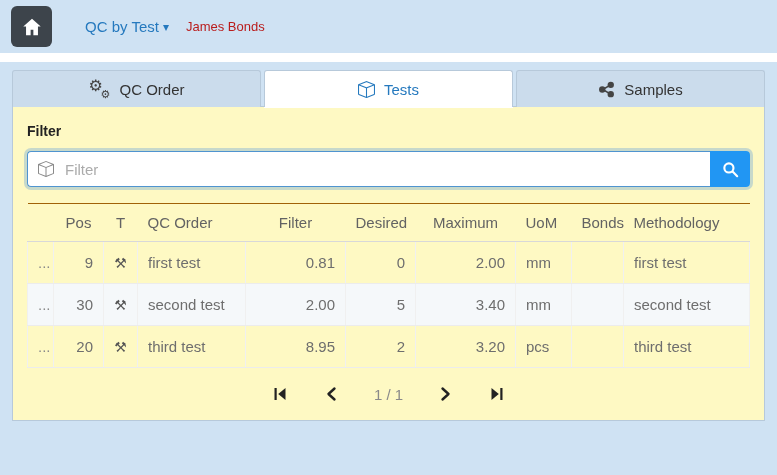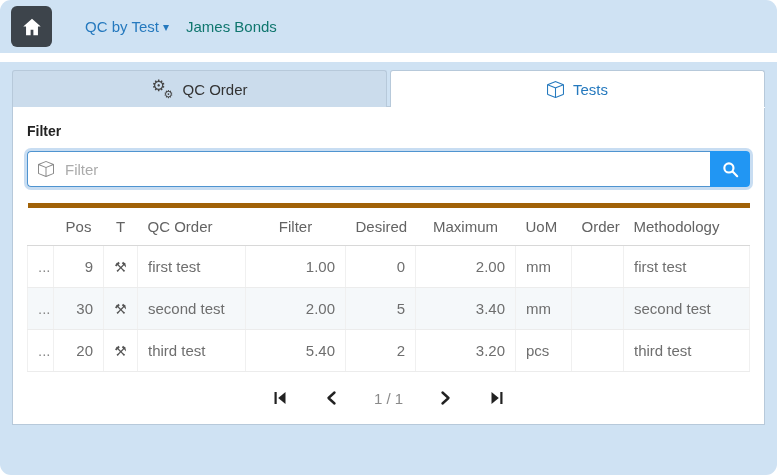--- a/index.html
+++ b/index.html
@@ -1,50 +1,50 @@
 <!DOCTYPE html>
 <html><head>
 <meta charset="utf-8">
 <style>
   html,body{margin:0;padding:0;}
   body{font-family:"Liberation Sans",sans-serif;background:#fff;}
-  .screen{width:777px;height:475px;position:relative;overflow:hidden;background:#fff;border-radius:11px;}
+  .screen{width:777px;height:475px;position:relative;overflow:hidden;background:#fff;}
 
   
   .topbar{height:53px;background:#cfe2f3;display:flex;align-items:center;padding:0 11px;box-sizing:border-box;}
   .home-btn{width:41px;height:41px;background:#3d444b;border:none;border-radius:6px;display:flex;align-items:center;justify-content:center;cursor:pointer;padding:0;}
   .menu-link{margin-left:33px;color:#2579be;font-size:15px;display:flex;align-items:center;gap:4px;cursor:pointer;}
   .caret{font-size:12px;line-height:1;margin-top:1px;}
-  .user-name{margin-left:17px;color:#0f766e;font-size:15px;}
+  .user-name{margin-left:17px;color:#b91c1c;font-size:13px;}
 
   
   .panel{position:absolute;top:62px;left:0;right:0;bottom:0;background:#cfe2f3;padding:8px 12px 0;box-sizing:border-box;}
   .tabs{display:flex;gap:3px;position:relative;z-index:2;}
   .tab{flex:1;height:37px;display:flex;align-items:center;justify-content:center;gap:9px;font-size:15px;color:#333;
        background:#cbdcec;border:1px solid #b7c9da;border-bottom:none;border-radius:3px 3px 0 0;box-sizing:border-box;cursor:pointer;}
   .tab.active{background:#fff;color:#2579be;box-shadow:0 1px 0 0 #fff;justify-content:center;}
   .tab .ticon{display:flex;align-items:center;}
   .gears{position:relative;width:22px;height:20px;color:#444;}
   .gears .g1{position:absolute;left:0;top:-1px;font-size:16px;line-height:1;}
   .gears .g2{position:absolute;right:0;bottom:-1px;font-size:11px;line-height:1;}
 
-  .card{position:relative;z-index:1;background:#ffffff;border:1px solid #b7c9da;margin-top:-1px;padding:14px 14px 8px;box-sizing:border-box;}
+  .card{position:relative;z-index:1;background:#fef9c3;border:1px solid #b7c9da;margin-top:-1px;padding:14px 14px 8px;box-sizing:border-box;}
   .filter-heading{font-size:14px;font-weight:bold;color:#222;margin:2px 0 12px;}
 
   
   .input-group{display:flex;height:36px;border-radius:4px;box-shadow:0 0 0 3px rgba(98,158,219,.35);}
   .input-wrap{flex:1;display:flex;align-items:center;gap:9px;background:#fff;border:1px solid #4f94d0;border-right:none;
               border-radius:4px 0 0 4px;padding:0 10px;box-sizing:border-box;}
   .input-wrap input{flex:1;border:none;outline:none;font-size:15px;color:#333;font-family:"Liberation Sans",sans-serif;background:transparent;}
   .input-wrap input::placeholder{color:#ababab;}
   .search-btn{width:40px;border:none;background:#2196f3;border-radius:0 4px 4px 0;display:flex;align-items:center;justify-content:center;cursor:pointer;}
 
   
   table{width:100%;border-collapse:collapse;margin-top:16px;font-size:15px;color:#6e6e6e;table-layout:fixed;}
-  th{font-weight:normal;color:#636363;padding:10px 10px;border-top:5px solid #a16207;border-bottom:1px solid #d8d8d8;text-align:left;cursor:pointer;white-space:nowrap;}
+  th{font-weight:normal;color:#636363;padding:10px 10px;border-top:1px solid #a16207;border-bottom:1px solid #d8d8d8;text-align:left;cursor:pointer;white-space:nowrap;}
   td{padding:12px 10px;border-bottom:1px solid #ececec;border-right:1px solid #f0f0f0;white-space:nowrap;overflow:hidden;}
   td:first-child{border-left:1px solid #f0f0f0;color:#8a8a8a;cursor:pointer;}
   tbody tr:nth-child(even){background:#f5f8fa;}
   .r{text-align:right;}
   .c{text-align:center;}
   .icon-cell{color:#555;font-size:14px;}
 
   
   .pager{display:flex;align-items:center;justify-content:center;gap:32px;margin:16px 0 8px;}
   .pg-btn{background:none;border:none;padding:2px;cursor:pointer;display:flex;align-items:center;}
@@ -81,20 +81,34 @@
         <span>QC Order</span>
       </div>
       <div class="tab active">
         <span class="ticon">
           <svg width="17" height="17" viewBox="0 0 16 16" fill="#2579be">
               <path d="M8.186 1.113a.5.5 0 0 0-.372 0L1.846 3.5 8 5.961 14.154 3.5 8.186 1.113zM15 4.239l-6.5 2.6v7.922l6.5-2.6V4.24zM7.5 14.762V6.838L1 4.239v7.923l6.5 2.6zM7.443.184a1.5 1.5 0 0 1 1.114 0l7.129 2.852A.5.5 0 0 1 16 3.5v8.662a1 1 0 0 1-.629.928l-7.185 2.874a.5.5 0 0 1-.372 0L.63 13.09a1 1 0 0 1-.63-.928V3.5a.5.5 0 0 1 .314-.464L7.443.184z"></path>
             </svg>
         </span>
         <span>Tests</span>
       </div>
+      <div class="tab">
+        <span class="ticon">
+          <svg width="17" height="17" viewBox="0 0 16 16">
+              <g stroke="#444" stroke-width="1.4" fill="#444">
+                <line x1="4.5" y1="8" x2="11.5" y2="3.8"></line>
+                <line x1="4.5" y1="8" x2="11.5" y2="12.2"></line>
+                <circle cx="4" cy="8" r="2.3"></circle>
+                <circle cx="12" cy="3.6" r="2.3"></circle>
+                <circle cx="12" cy="12.4" r="2.3"></circle>
+              </g>
+            </svg>
+        </span>
+        <span>Samples</span>
+      </div>
     </div>
 
     <div class="card">
 
       <div class="filter-heading">Filter</div>
 
       <div class="input-group">
         <div class="input-wrap">
           <span style="display:flex;">
             <svg width="16" height="16" viewBox="0 0 16 16" fill="#8a8a8a">
@@ -129,31 +143,31 @@
         <thead>
           <tr>
             <th></th>
             <th class="c">Pos</th>
             <th class="c">T</th>
             <th>QC Order</th>
             <th class="c">Filter</th>
             <th class="c">Desired</th>
             <th class="c">Maximum</th>
             <th>UoM</th>
-            <th>Order</th>
+            <th>Bonds</th>
             <th>Methodology</th>
           </tr>
         </thead>
         <tbody>
           <tr>
             <td>...</td>
             <td class="r">9</td>
             <td class="c icon-cell">⚒</td>
             <td>first test</td>
-            <td class="r">1.00</td>
+            <td class="r">0.81</td>
             <td class="r">0</td>
             <td class="r">2.00</td>
             <td>mm</td>
             <td></td>
             <td>first test</td>
           </tr>
           <tr>
             <td>...</td>
             <td class="r">30</td>
             <td class="c icon-cell">⚒</td>
@@ -163,21 +177,21 @@
             <td class="r">3.40</td>
             <td>mm</td>
             <td></td>
             <td>second test</td>
           </tr>
           <tr>
             <td>...</td>
             <td class="r">20</td>
             <td class="c icon-cell">⚒</td>
             <td>third test</td>
-            <td class="r">5.40</td>
+            <td class="r">8.95</td>
             <td class="r">2</td>
             <td class="r">3.20</td>
             <td>pcs</td>
             <td></td>
             <td>third test</td>
           </tr>
         </tbody>
       </table>
 
       <div class="pager">

